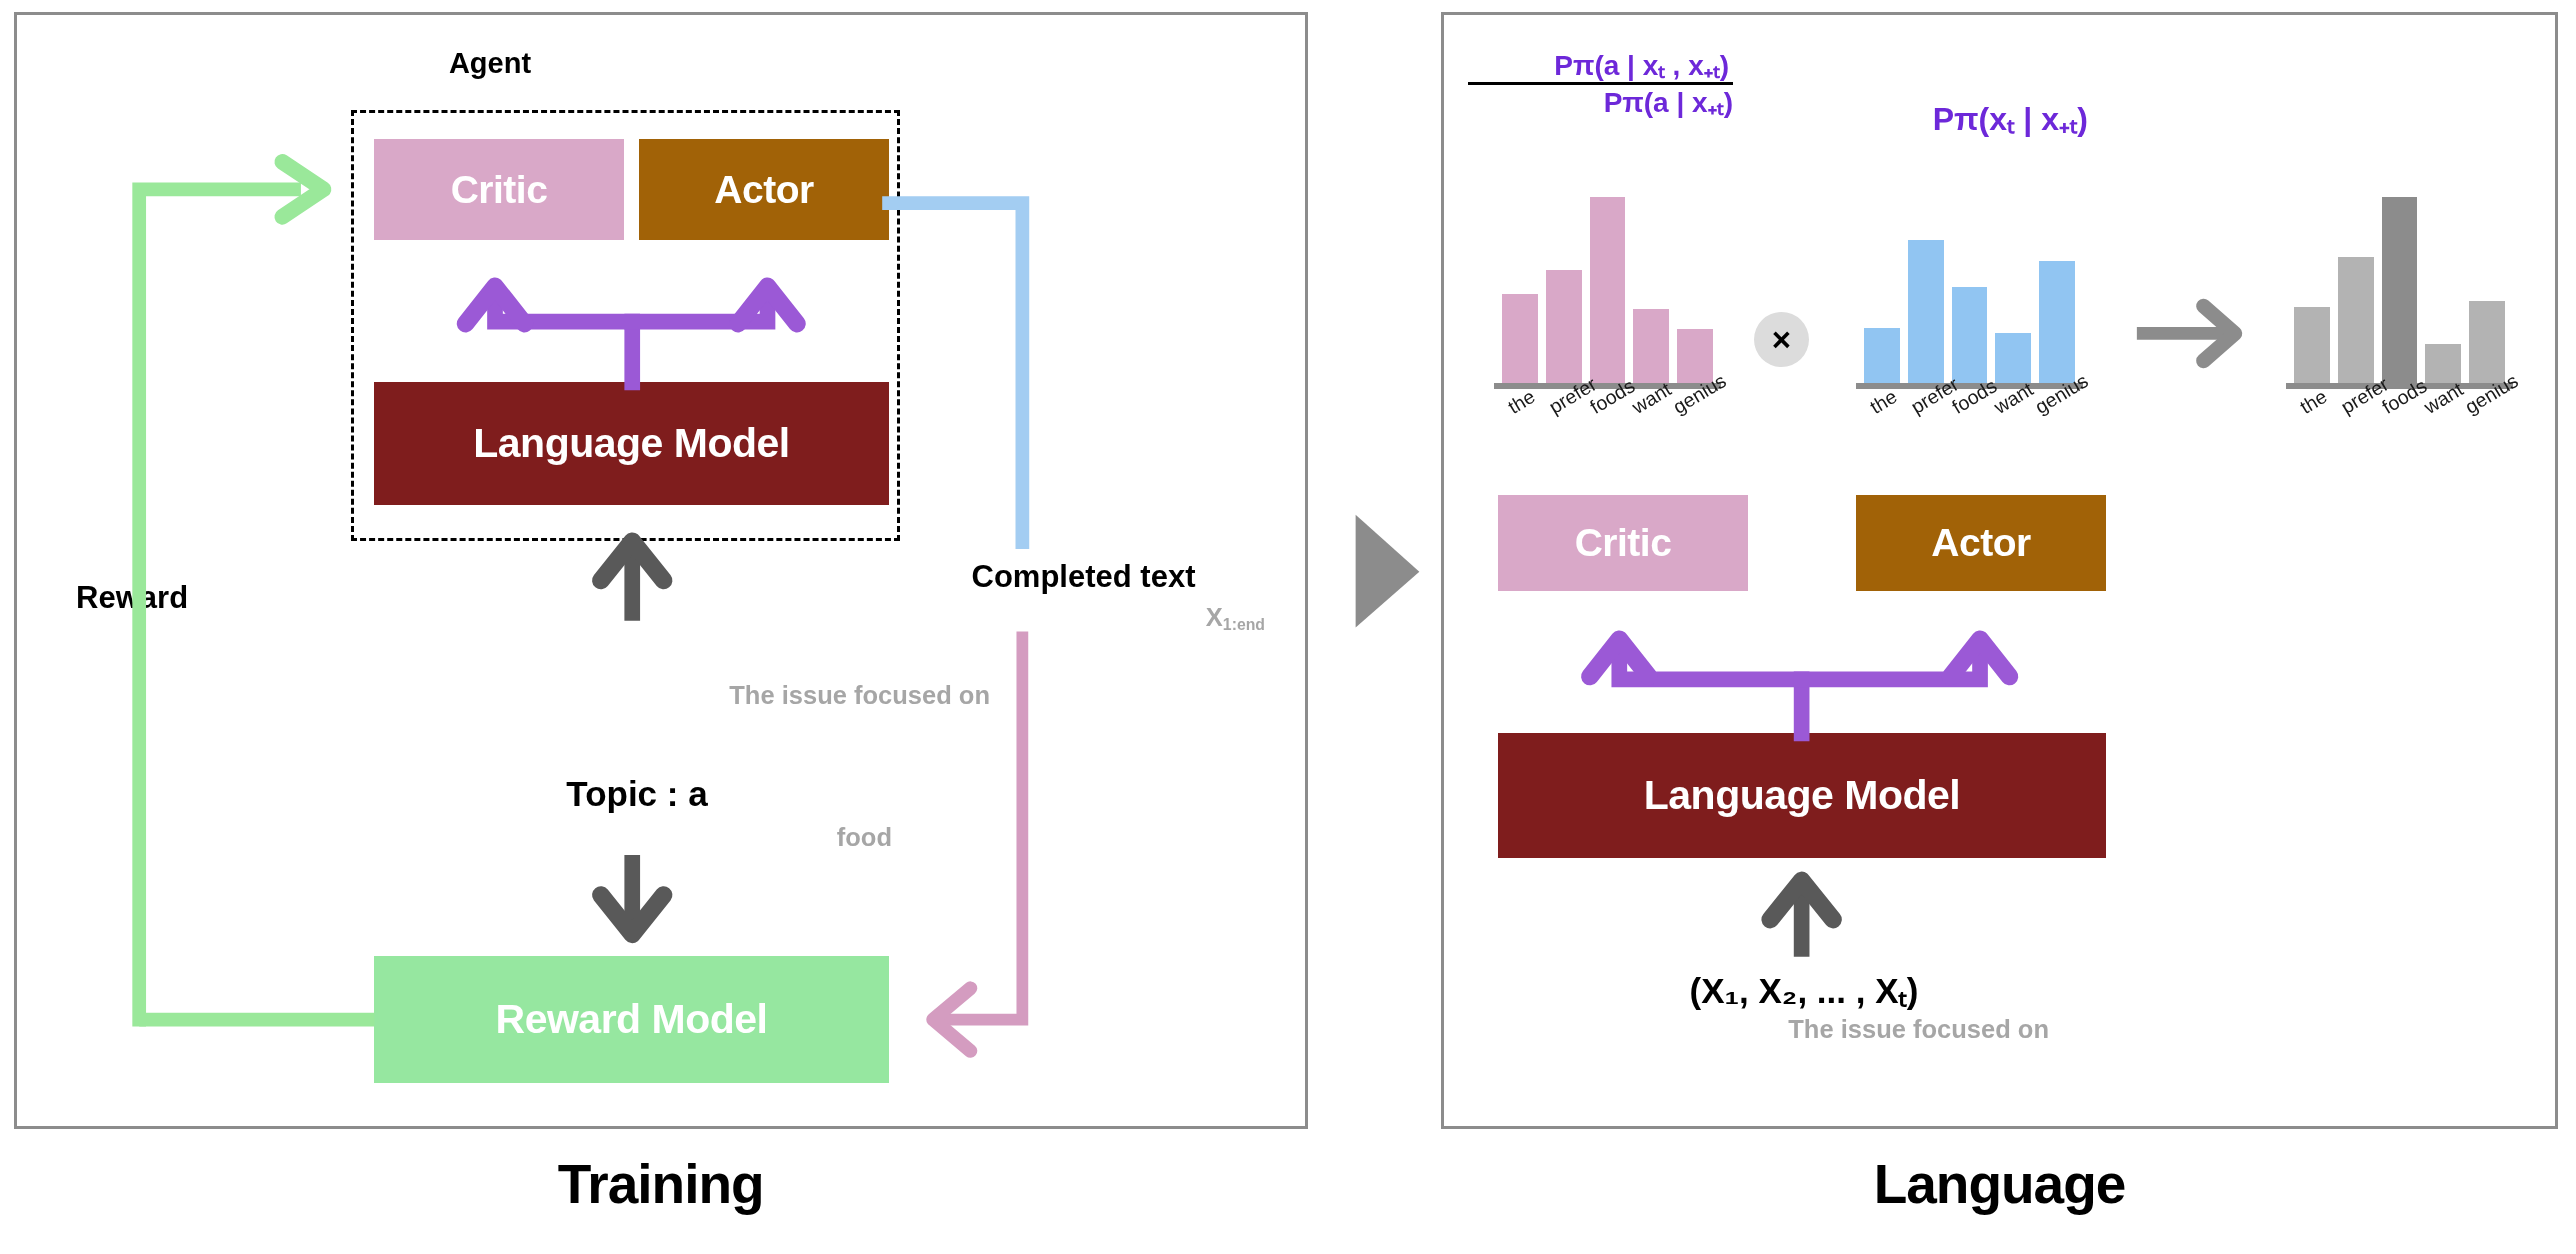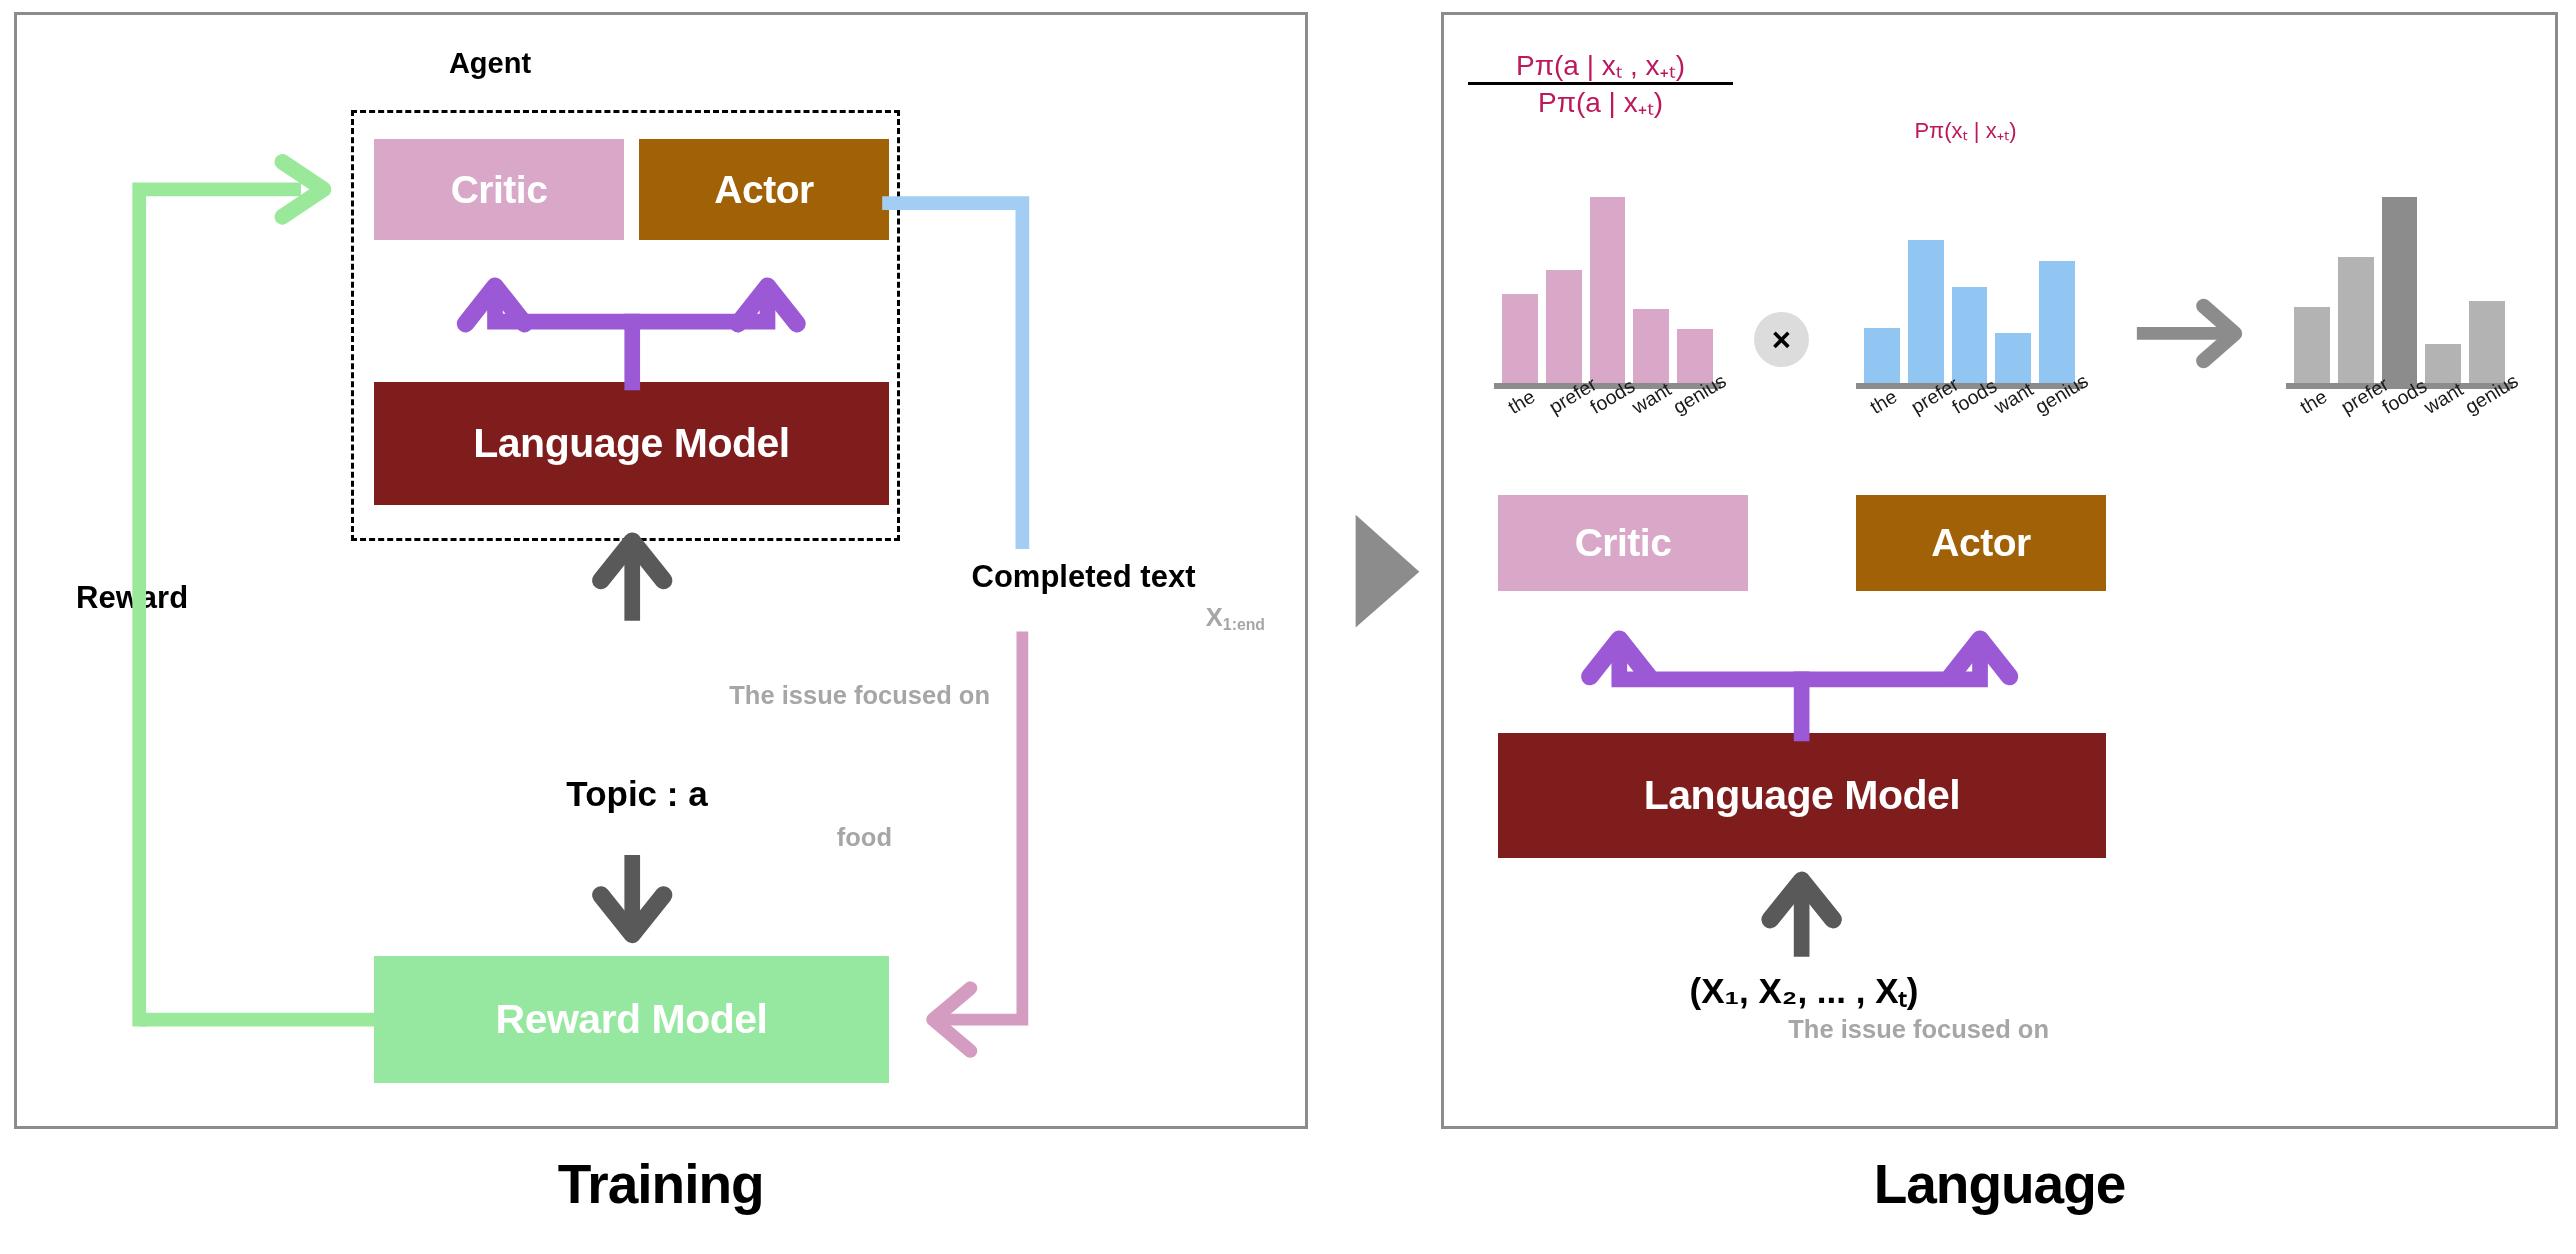--- a/index.html
+++ b/index.html
@@ -105,23 +105,23 @@
     position: absolute;
     transform: rotate(-31deg);
     transform-origin: left top;
     font-size: 19.6px;
     color: #1a1a1a;
     white-space: nowrap;
     font-family: "Liberation Sans", sans-serif;
   }
   .formula {
     position: absolute;
-    font-weight: normal;
-    color: #be185d;
-    text-align: center;
+    font-weight: bold;
+    color: #6d28d9;
+    text-align: right;
     line-height: 1.05;
   }
   .frac-num, .frac-den { display: block; }
   .frac-num { border-bottom: 3.9px solid #000; padding: 0 3.9px 2px 3.9px; }
   .frac-den { padding-top: 2.9px; }
 
   .times-circle {
     position: absolute;
     width: 55px; height: 55px;
     border-radius: 50%;
@@ -161,21 +161,21 @@
   <div class="plain-label" style="left:382px; top:774px; width:510px; font-size:35px;">Topic : a</div>
   <div class="sub-label" style="left:382px; top:823px; width:510px; font-size:25.5px;">food</div>
 
   <div class="panel" id="inference-panel"></div>
 
   <div class="formula" style="left:1468px; top:51px; width:265px; font-size:28px;">
     <span class="frac-num">Pπ(a | xₜ , x₊ₜ)</span>
     <span class="frac-den">Pπ(a | x₊ₜ)</span>
   </div>
 
-  <div class="formula" style="left:1843px; top:119px; width:245px; font-size:22px;">Pπ(xₜ | x₊ₜ)</div>
+  <div class="formula" style="left:1843px; top:103px; width:245px; font-size:32px;">Pπ(xₜ | x₊ₜ)</div>
 
   <div class="chart" id="chart-critic" style="left:1502px; top:211px; width:211px; height:186px;">
     <div class="chart-bars">
         <div class="bar" style="height: 48%; background: rgb(217, 168, 200);"></div>
         <div class="bar" style="height: 61%; background: rgb(217, 168, 200);"></div>
         <div class="bar" style="height: 100%; background: rgb(217, 168, 200);"></div>
         <div class="bar" style="height: 40%; background: rgb(217, 168, 200);"></div>
         <div class="bar" style="height: 29%; background: rgb(217, 168, 200);"></div>
       </div>
     <div class="chart-axis"></div>

